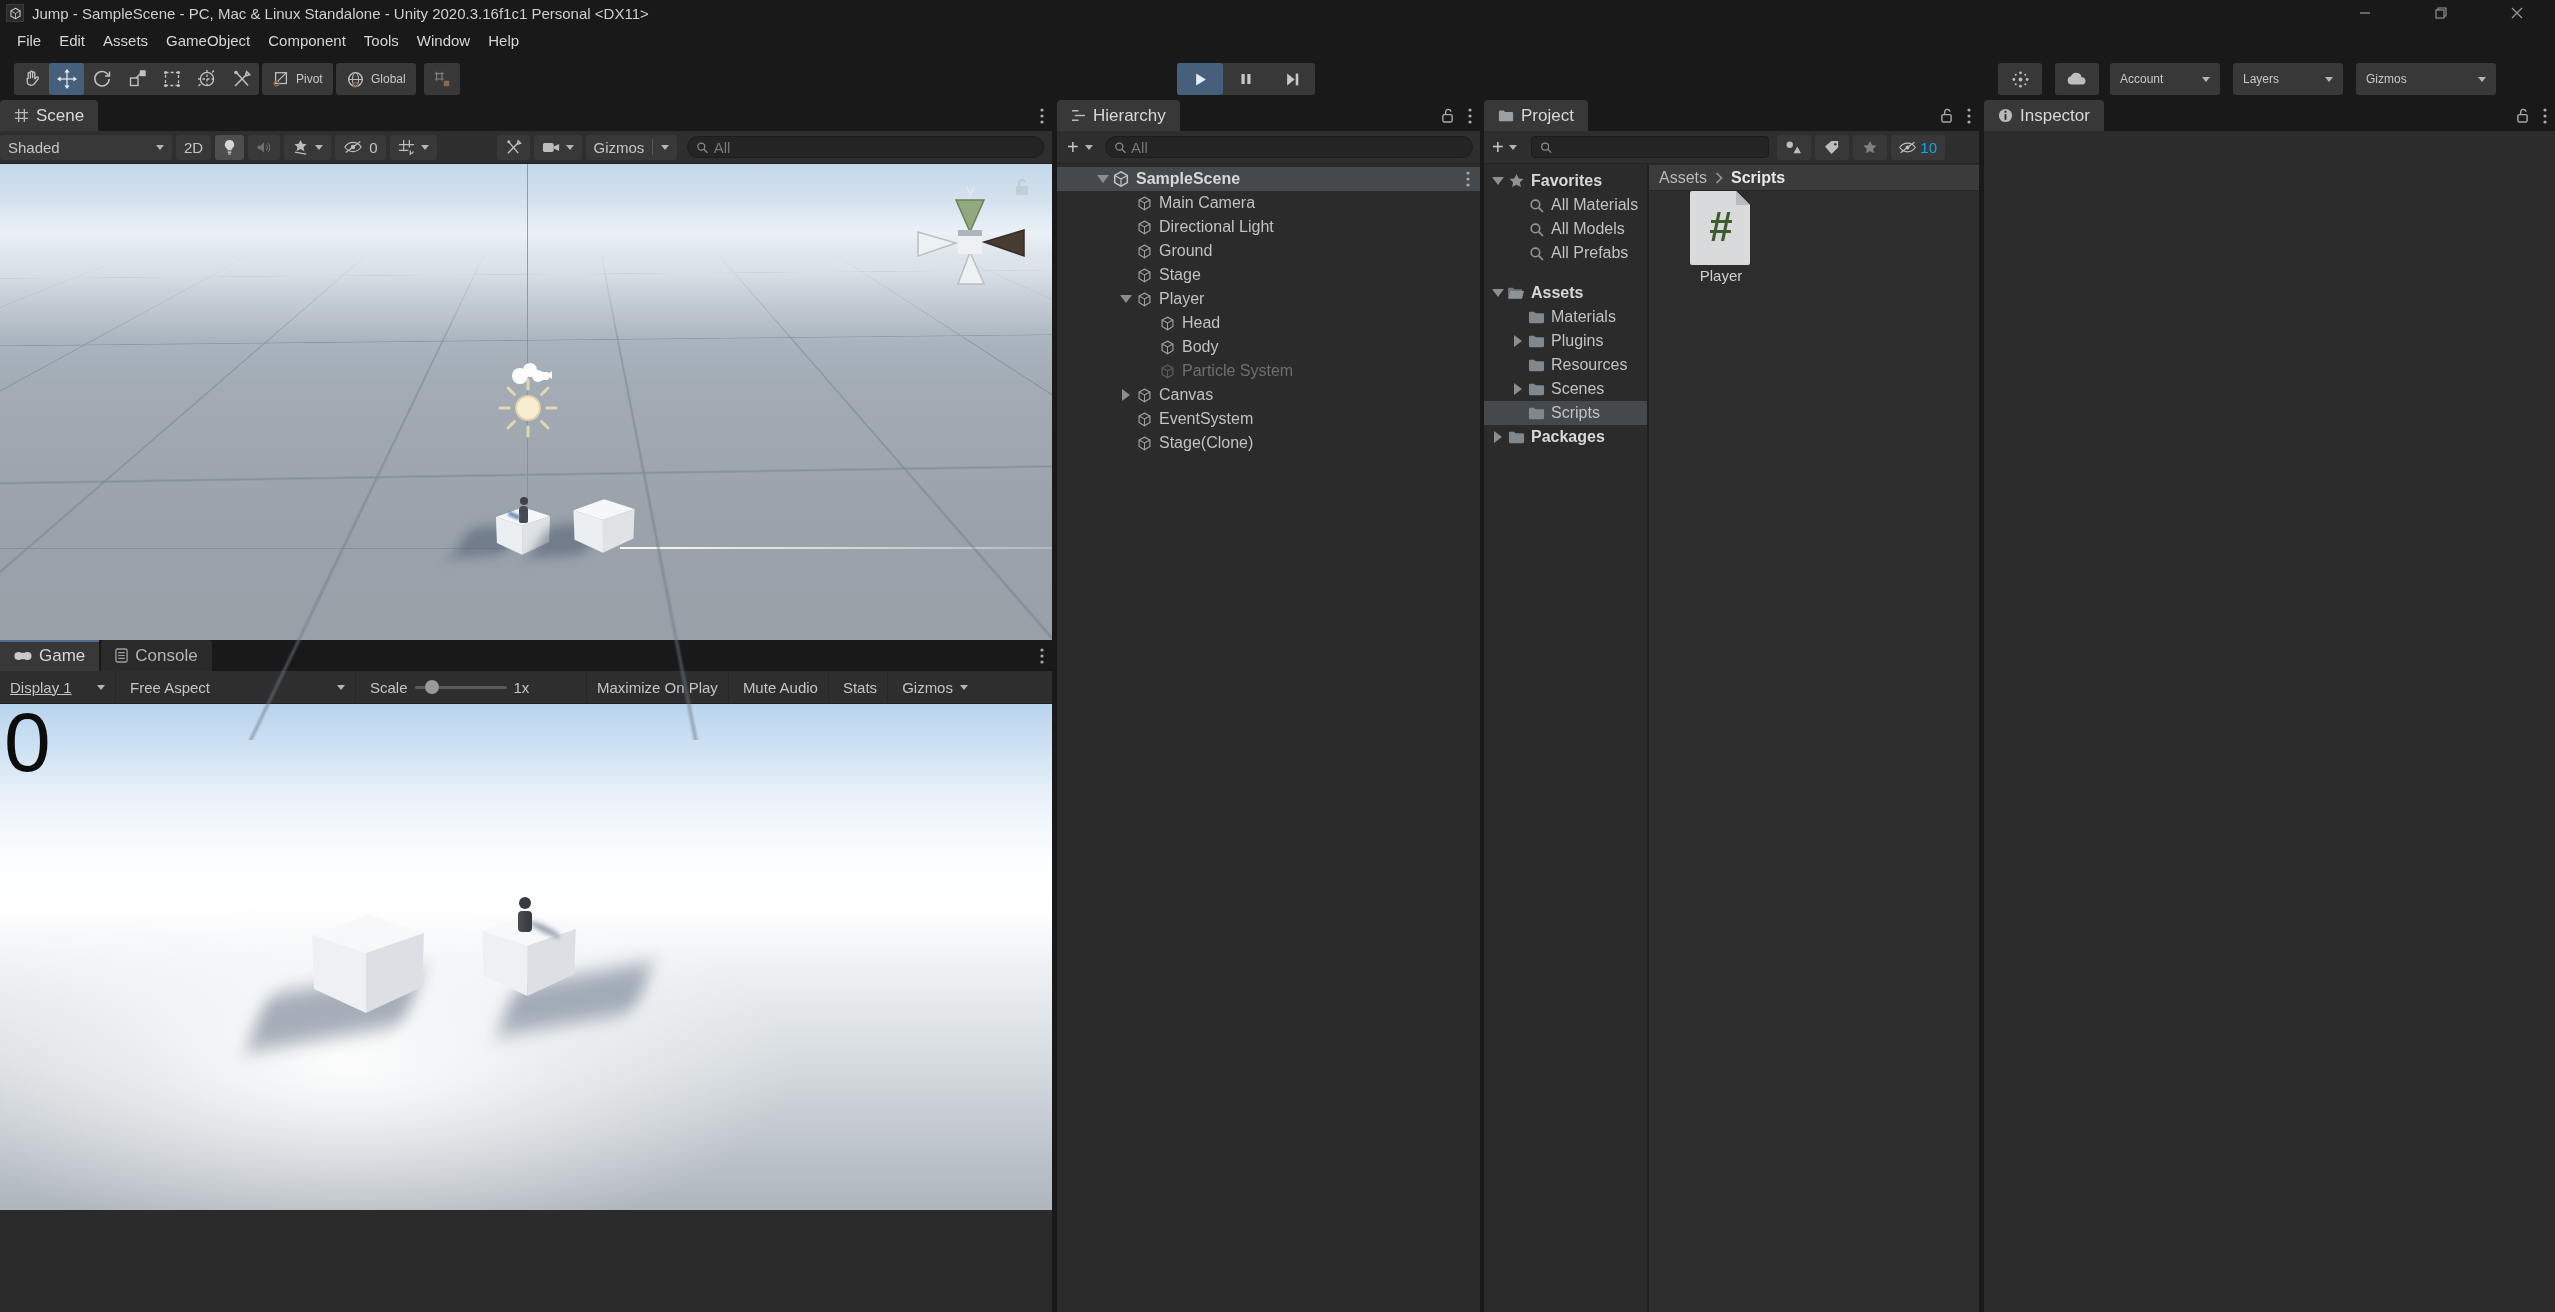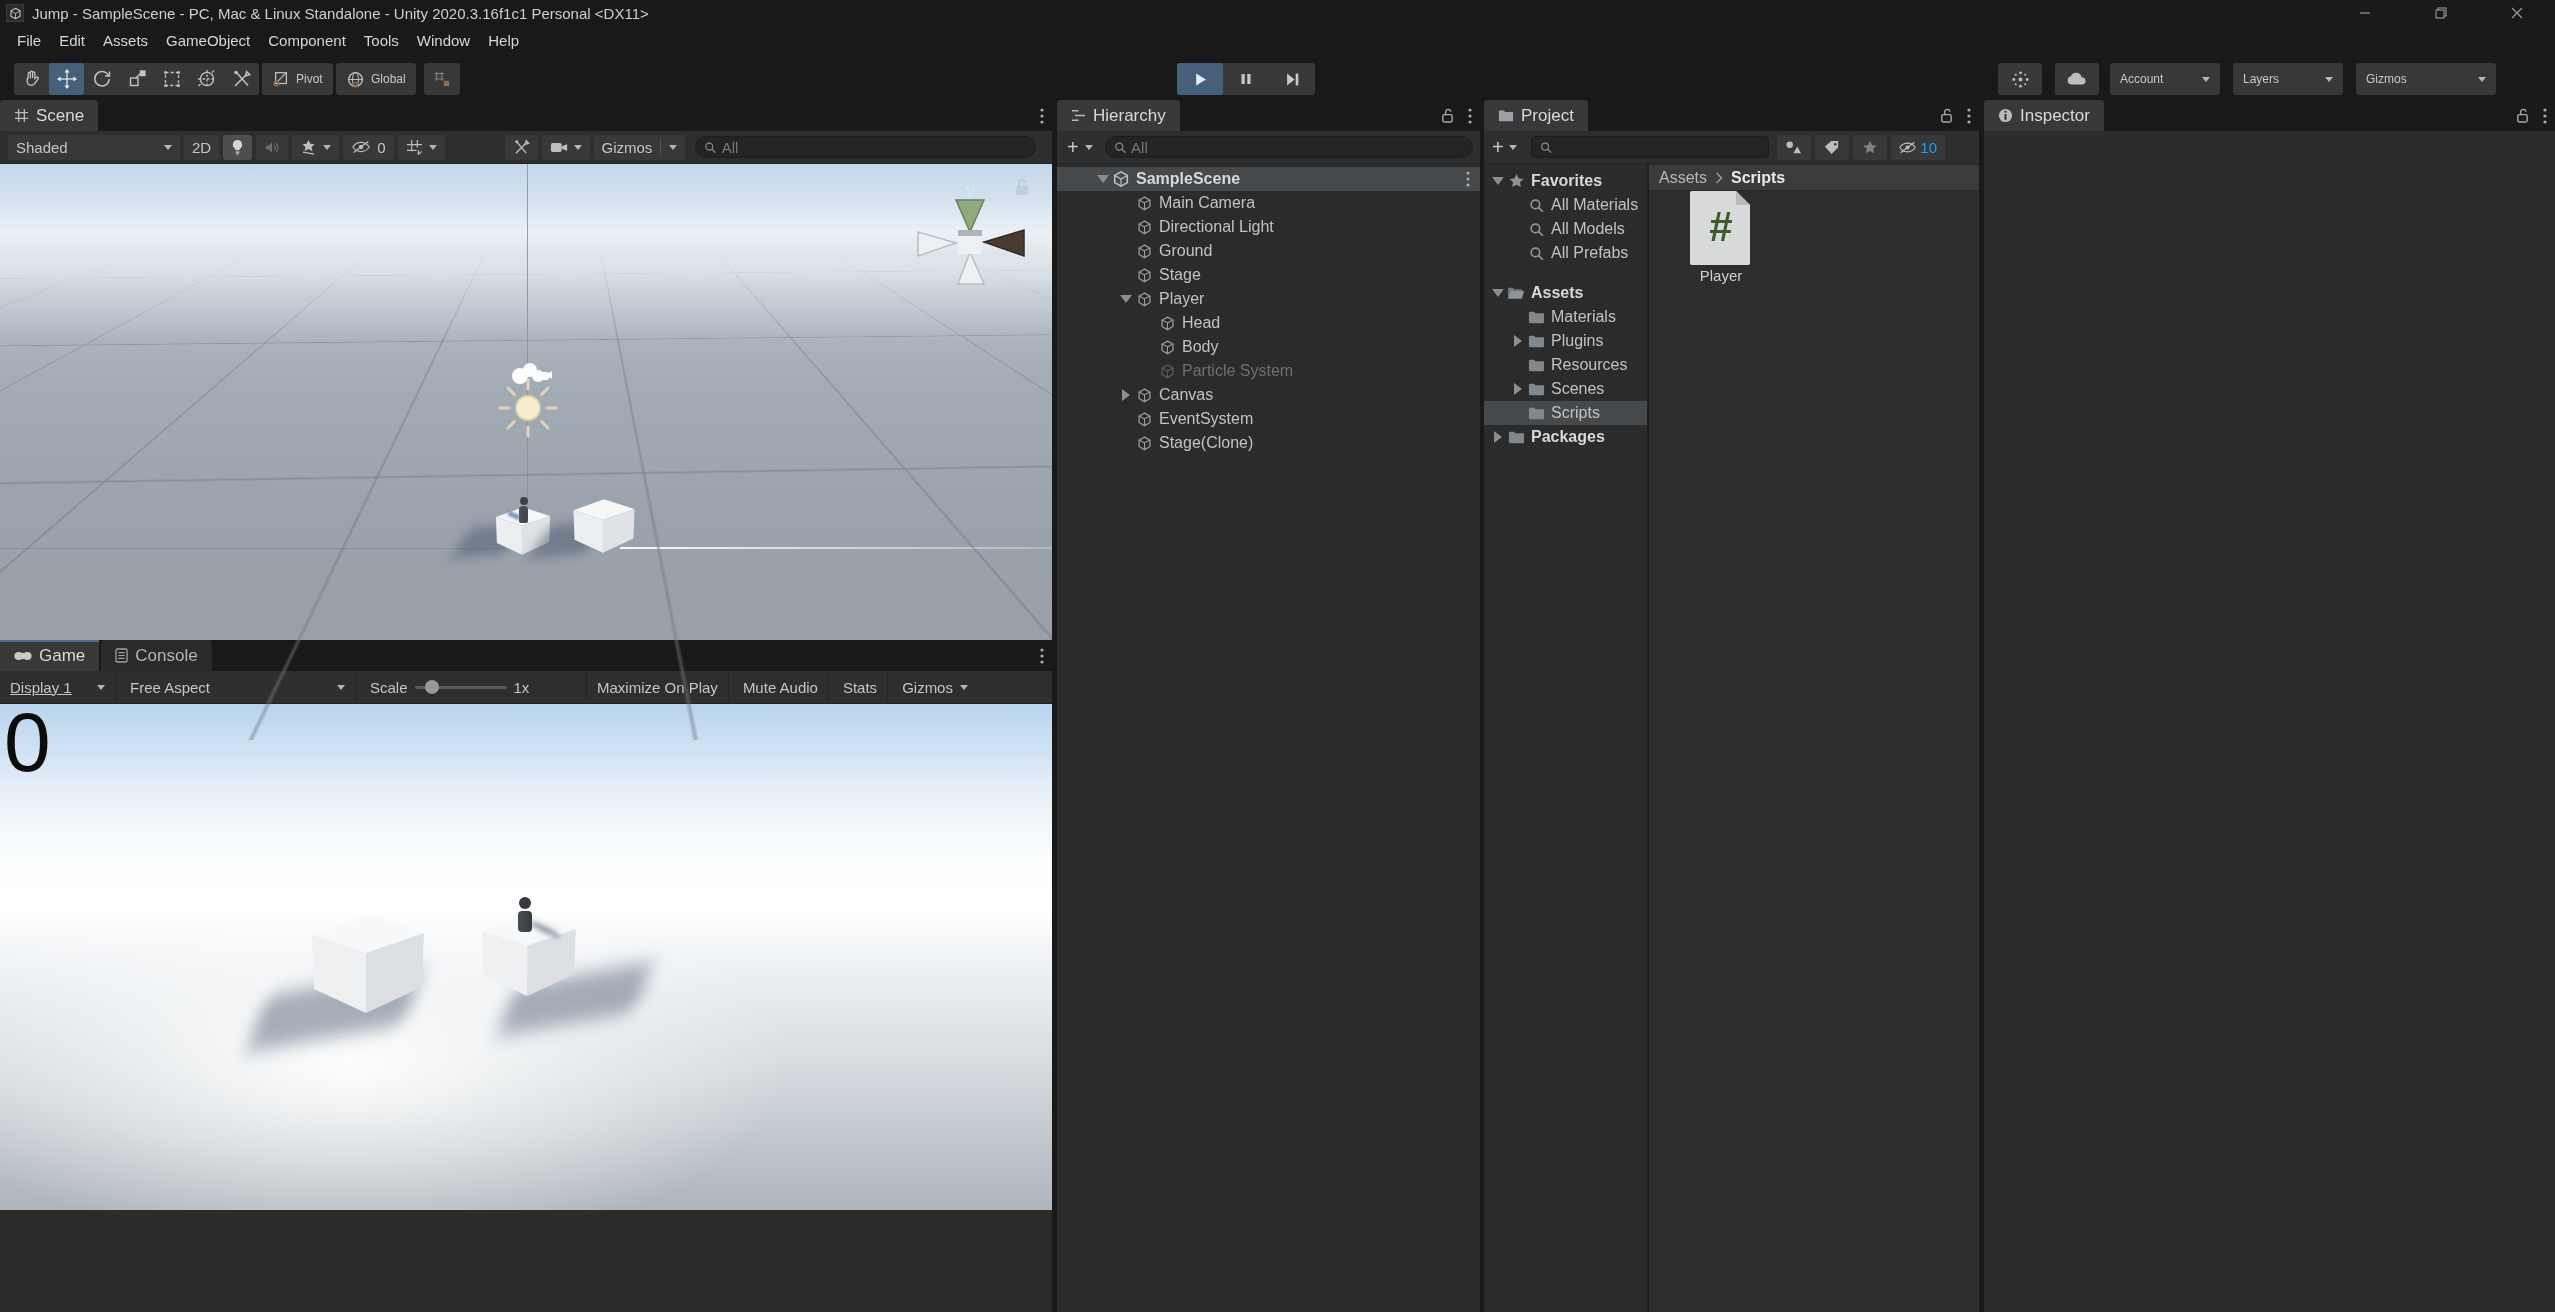--- a/index.html
+++ b/index.html
@@ -50,21 +50,21 @@
   .ptools { height:33px; background:#2e2e2e; border-bottom:1px solid #242424; display:flex; align-items:center; position:relative; }
   .pill { background:#242424; border:1px solid #1c1c1c; border-radius:11px; height:22px;
           display:flex; align-items:center; padding:0 8px; gap:5px; color:#7d7d7d; }
   .pill input { background:transparent; border:none; outline:none; color:#cfcfcf; font-size:15px; width:100%;
                 font-family:"Liberation Sans", sans-serif; }
   .pill input::placeholder { color:#767676; }
 
   
   #left-col { left:0; width:1052px; height:1212px; }
   .sg-toolbar { height:33px; background:#2e2e2e; border-bottom:1px solid #1f1f1f;
-                display:flex; align-items:center; gap:4px; padding:0 8px; font-size:15px; color:#c5c5c5; }
+                display:flex; align-items:center; gap:4px; padding:0 0; font-size:15px; color:#c5c5c5; }
   .sbtn { background:#383838; border-radius:3px; height:25px; display:flex; align-items:center;
           padding:0 8px; gap:6px; color:#c5c5c5; }
   .sbtn.lit { background:#4e4e4e; }
   .sbtn.dim { color:#6f6f6f; }
   .vp { position:relative; overflow:hidden; }
 
   #scene-vp { width:1052px; height:576px;
     background:linear-gradient(180deg,#c4d8ea 0%,#d3e1ee 6%,#ebf1f6 12%,#dde5eb 16%,#b3bdc7 22%,#a3acb5 38%,#9aa2ab 62%,#999fa5 100%); }
   .grid-plane { position:absolute; left:-55%; top:92px; width:220%; height:1700px; opacity:.65;
     background-image:repeating-linear-gradient(90deg, rgba(110,120,132,.8) 0 1px, transparent 1px 118px),

